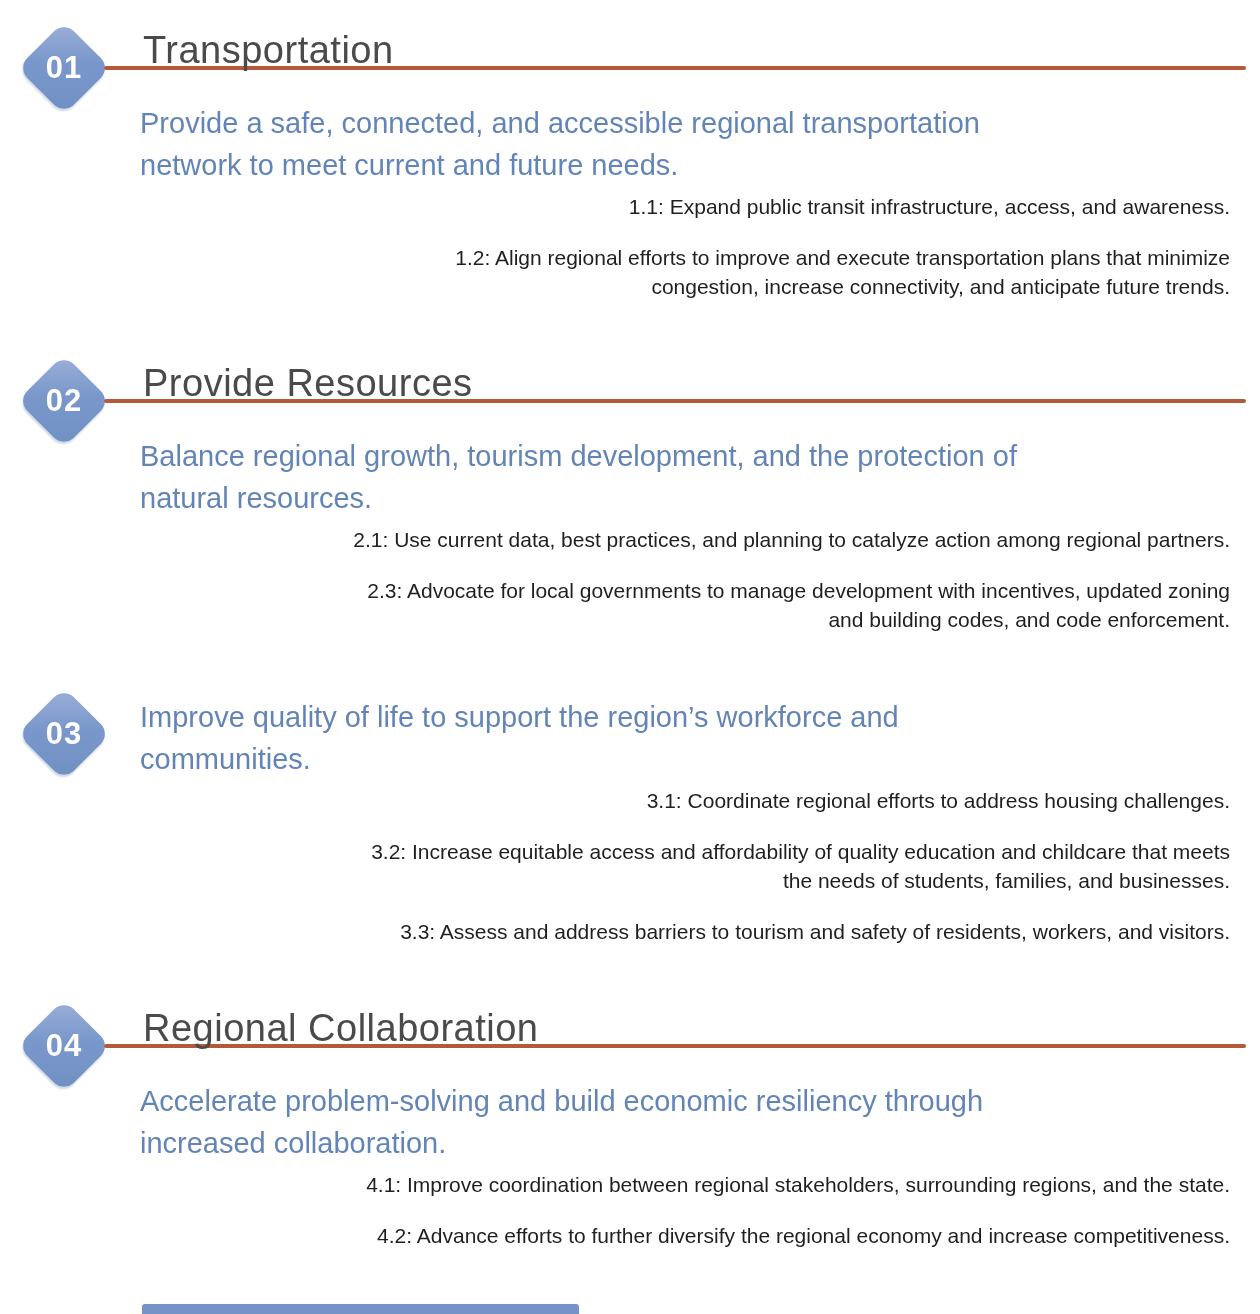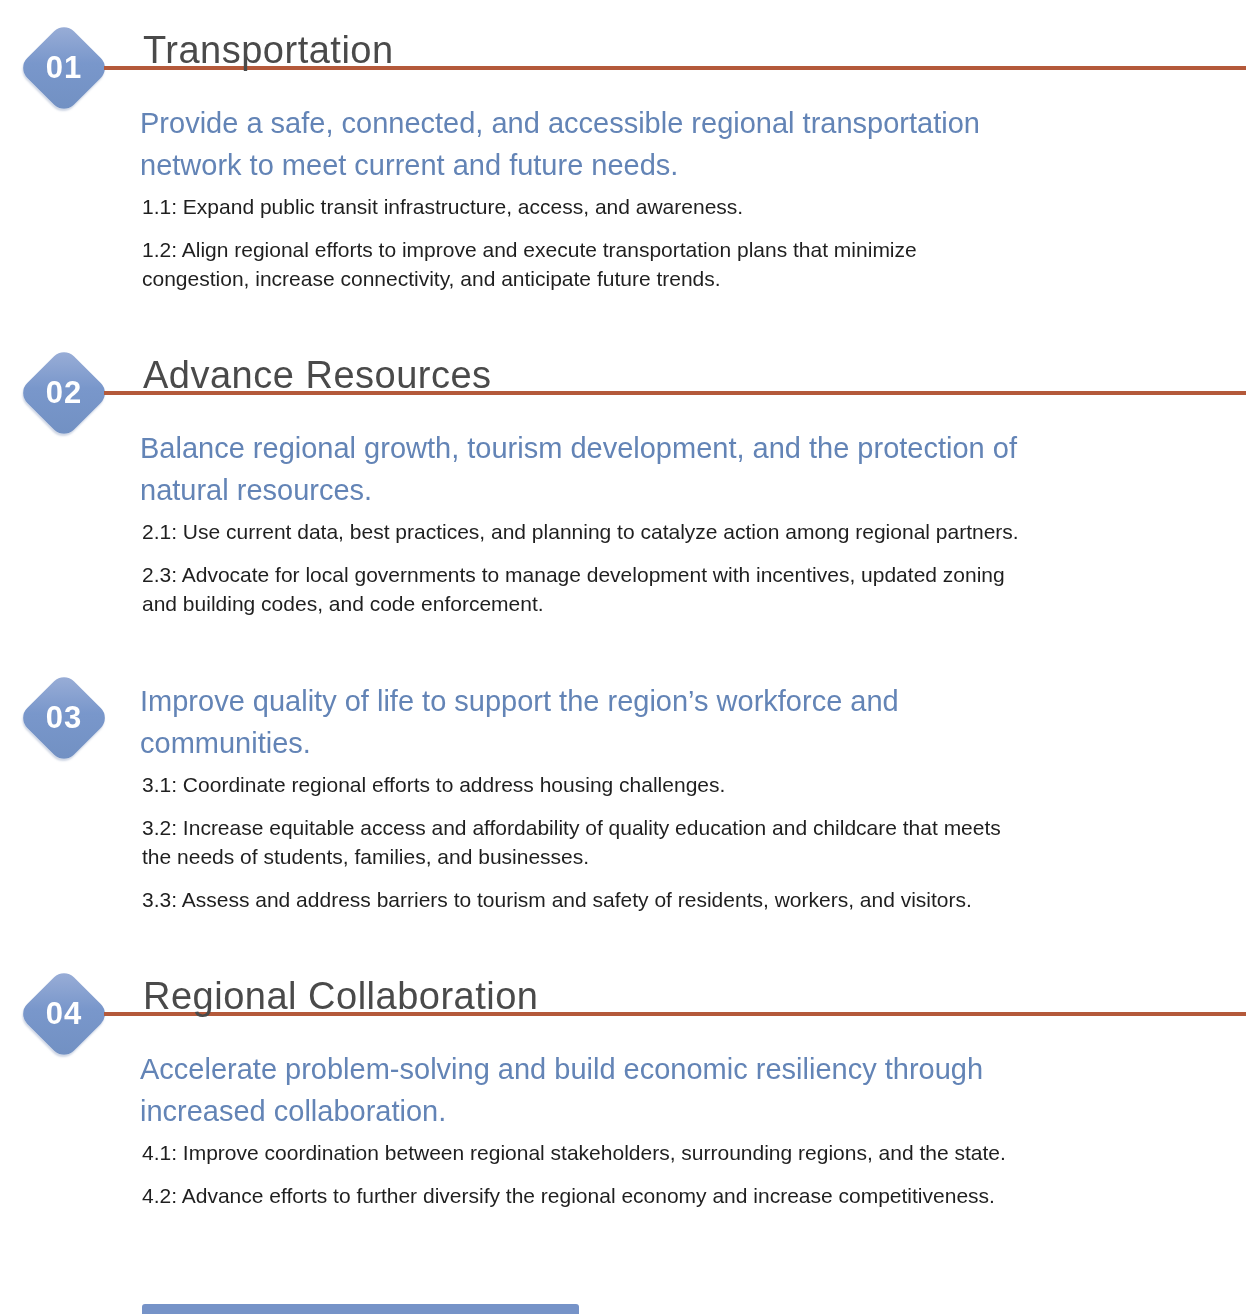--- a/index.html
+++ b/index.html
@@ -4,21 +4,21 @@
 <style>
   :root{
     --diamond-blue:#7997cb;
     --diamond-blue-light:#9db0d8;
     --rule-orange:#b4593a;
     --title-gray:#4a4a4a;
     --subtitle-blue:#6384b6;
     --body-text:#1f1f1f;
     --bottom-bar-blue:#7693c8;
   }
-  *{box-sizing:border-box;}
+  *{box-sizing:border-box;border-radius:22px;}
   html,body{margin:0;padding:0;}
   body{
     width:1260px;height:1314px;
     background:#ffffff;
     font-family:"Liberation Sans", sans-serif;
     overflow:hidden;
   }
   .page{
     position:relative;
     width:1260px;height:1314px;
@@ -83,27 +83,28 @@
   .section-subtitle{
     margin:32px 0 0 2px;
     font-size:29px;
     line-height:42px;
     font-weight:300;
     color:var(--subtitle-blue);
     white-space:pre-line;
   }
   .goal-list{margin:0;}
   .goal{
-    margin:4px;
+    margin:16px;
     margin-top:8px;
     padding-top:6px;
     font-size:21px;
     line-height:29px;
     color:var(--body-text);
     white-space:pre-line;
+    text-align:right;
   }
   .goal:first-child{padding-top:0;margin-top:6px;}
   .bottom-bar{
     position:absolute;
     left:142px;bottom:0;
     width:437px;height:10px;
     background:var(--bottom-bar-blue);
     border-radius:3px 3px 0 0;
   }
 </style>
@@ -130,21 +131,21 @@
       </div>
     </section>
 
     <section class="section">
       <div class="diamond-wrap">
         <div class="diamond"></div>
         <div class="diamond-num">02</div>
       </div>
       <div class="heading-row">
         <div class="rule"></div>
-        <h2 class="section-title">Advance Resources</h2>
+        <h2 class="section-title">Provide Resources</h2>
       </div>
       <p class="section-subtitle">Balance regional growth, tourism development, and the protection of
 natural resources.</p>
       <div class="goal-list">
         <p class="goal">2.1: Use current data, best practices, and planning to catalyze action among regional partners.</p>
         <p class="goal">2.3: Advocate for local governments to manage development with incentives, updated zoning
 and building codes, and code enforcement.</p>
       </div>
     </section>
 

